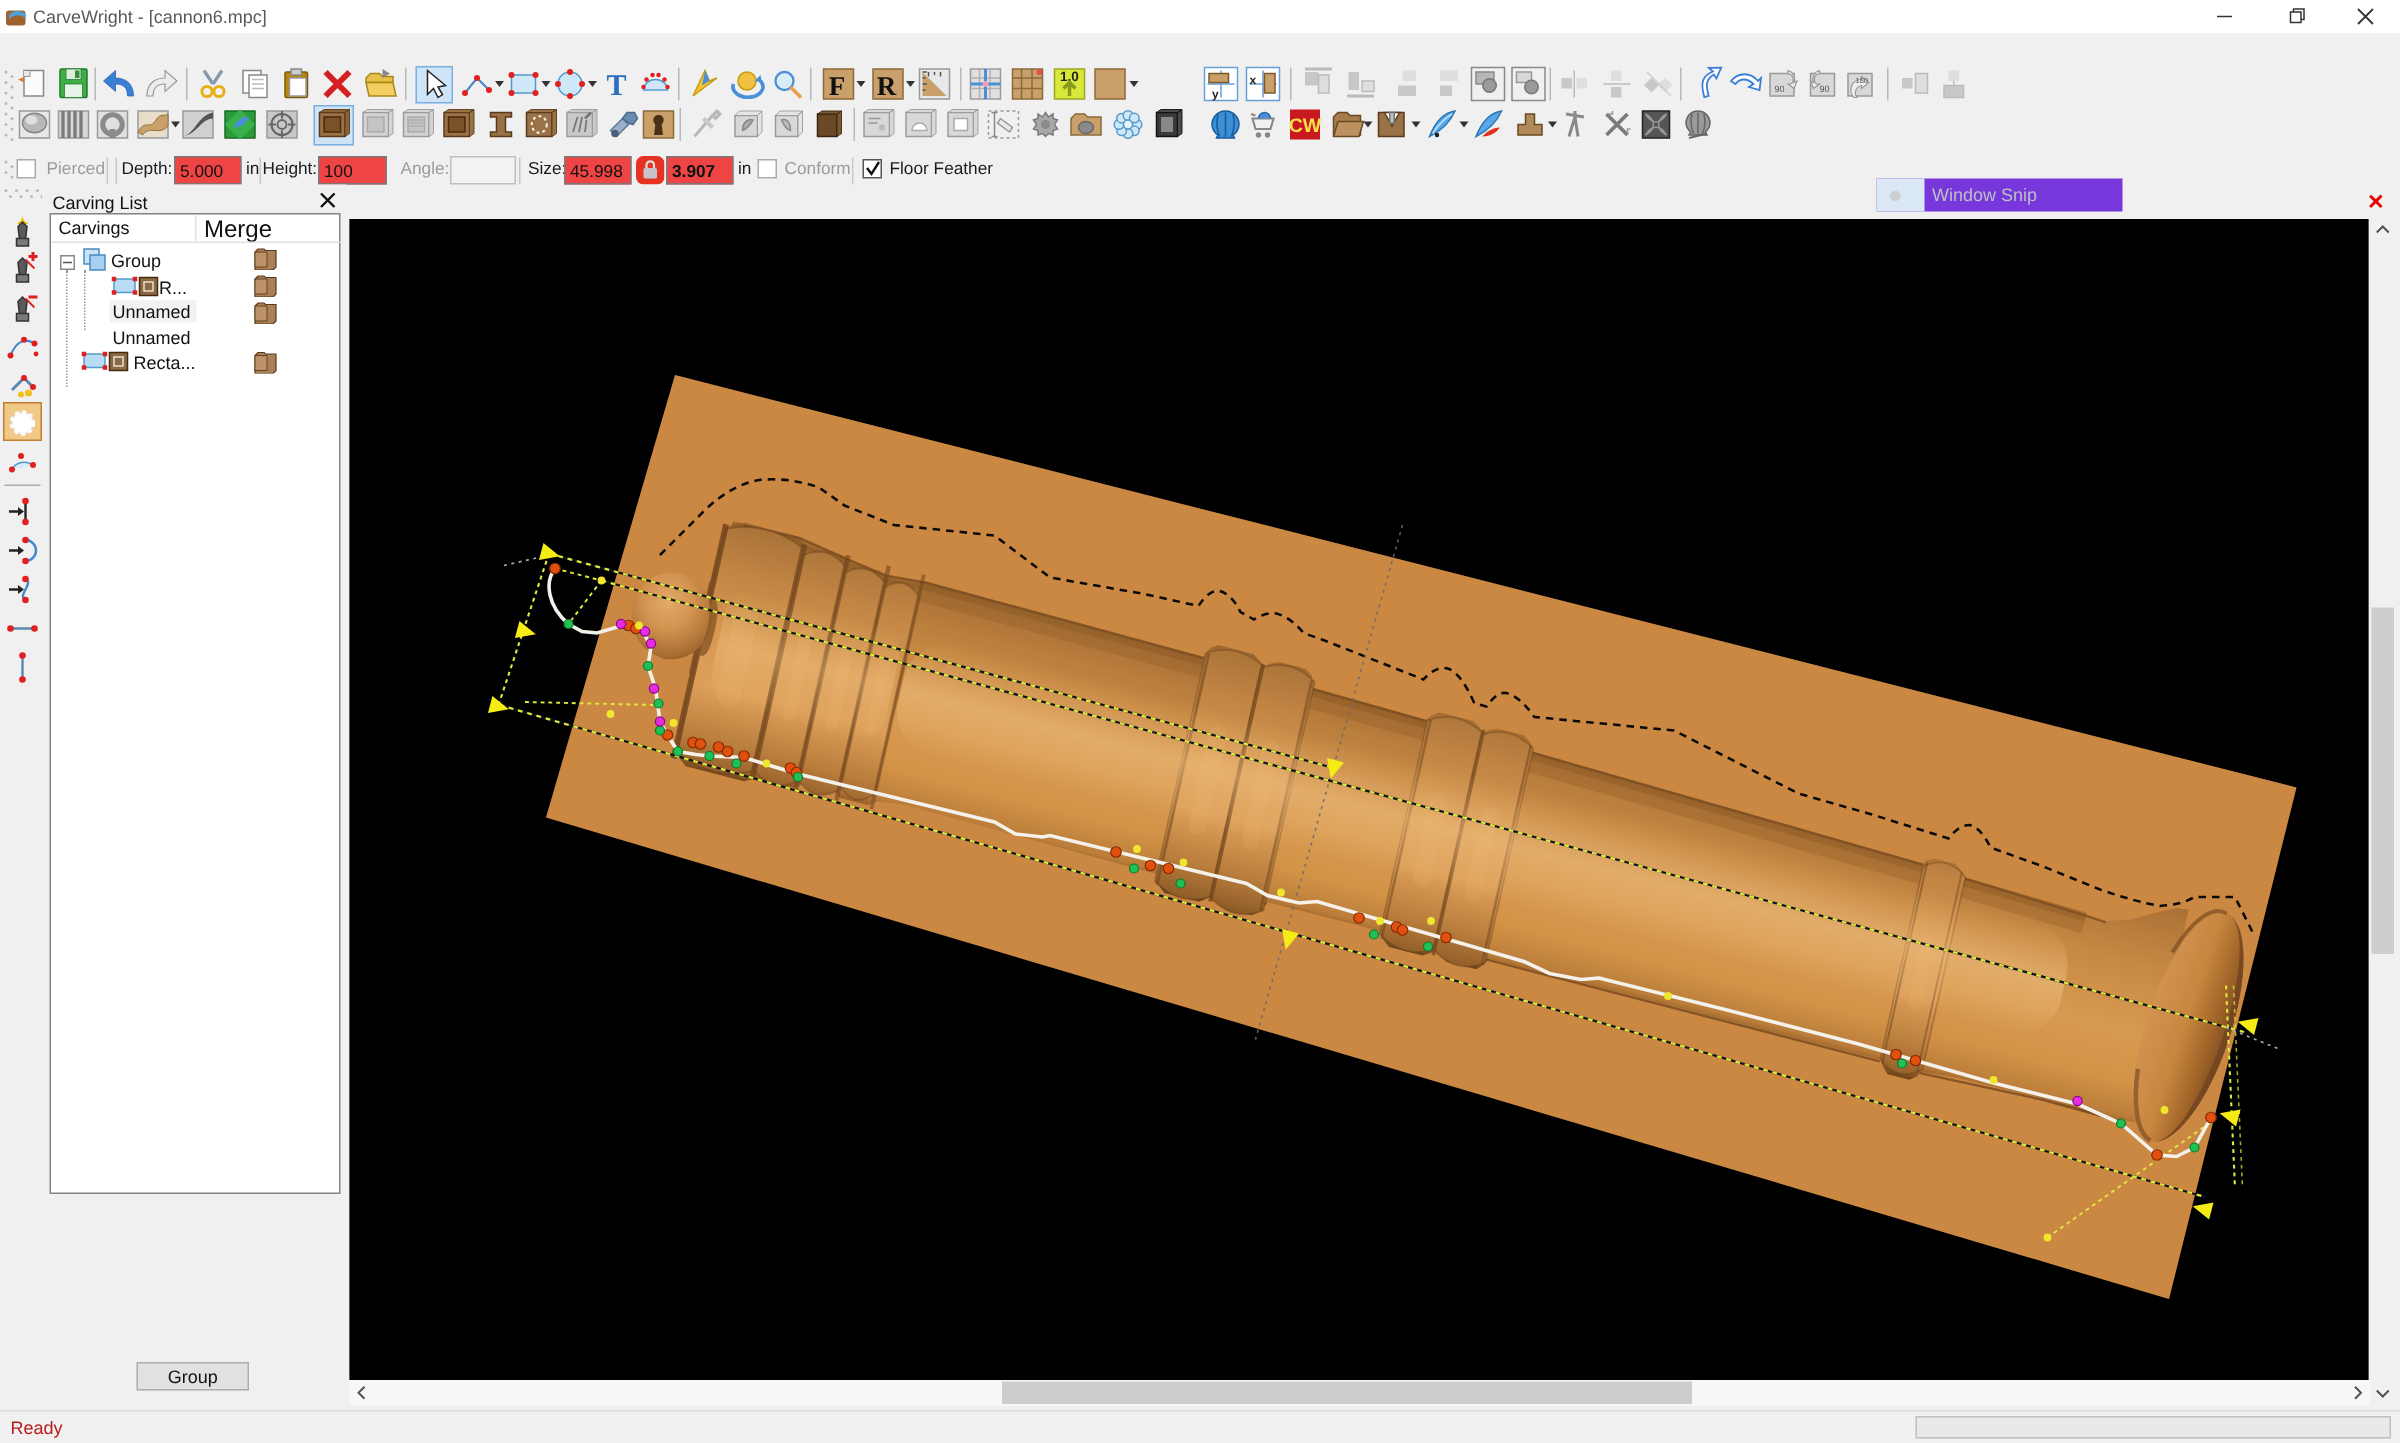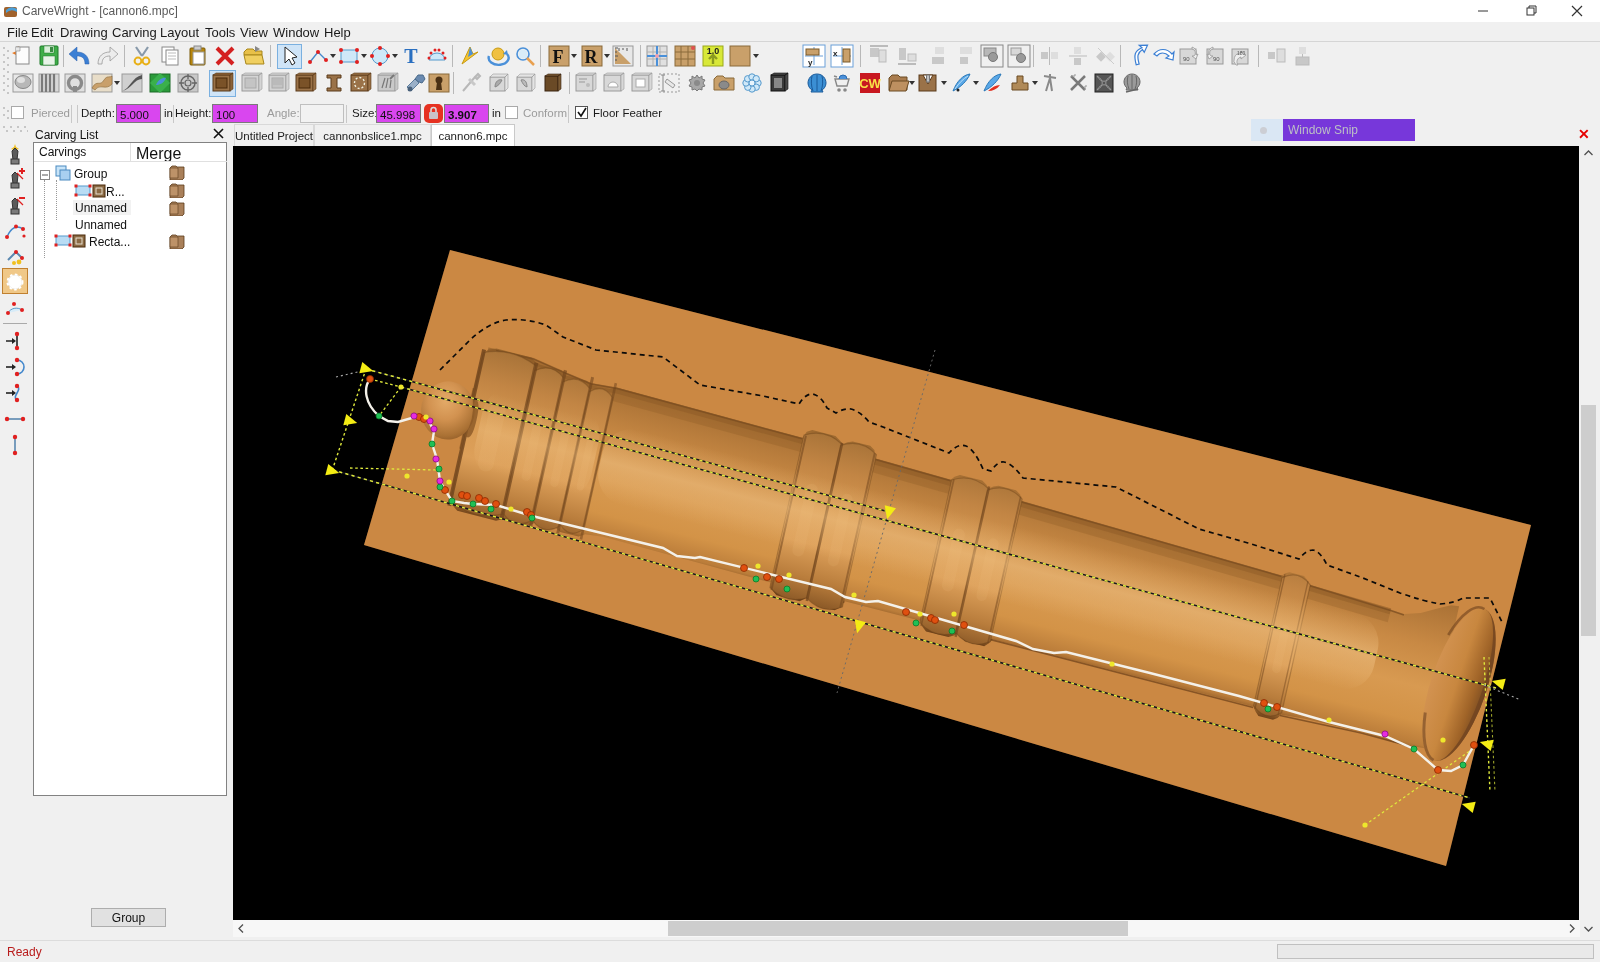--- a/index.html
+++ b/index.html
@@ -14,21 +14,21 @@
 #menu span { position:absolute; top:3px; font-size:13px; color:#1a1a1a; }
 
 #tb { position:absolute; left:0; top:42px; width:1600px; height:57px; background:#f0f0f0; }
 .ic { position:absolute; width:24px; height:24px; }
 .sep { position:absolute; width:1px; background:#b8b8b8; height:22px; }
 .dd { position:absolute; width:0; height:0; border-left:3px solid transparent; border-right:3px solid transparent; border-top:4px solid #333; }
 
 #props { position:absolute; left:0; top:102px; width:1600px; height:24px; background:#f0f0f0; font-size:11.5px; }
 #props .lb { position:absolute; top:5px; color:#1a1a1a; }
 #props .lbg { position:absolute; top:5px; color:#9b9b9b; }
-#props .inp { position:absolute; top:2px; height:19px; background:#d946ef; border:1px solid #7a7a7a; font-size:11.5px; padding:2px 3px 0 3px; color:#111; font-family:"Liberation Sans", sans-serif; }
+#props .inp { position:absolute; top:2px; height:19px; background:#ef4444; border:1px solid #7a7a7a; font-size:11.5px; padding:2px 3px 0 3px; color:#111; font-family:"Liberation Sans", sans-serif; }
 #props .cb { position:absolute; top:4px; width:13px; height:13px; background:#fff; border:1px solid #a9a9a9; }
 
 #ltool { position:absolute; left:0; top:123px; width:31px; height:817px; background:#f0f0f0; }
 
 #clist { position:absolute; left:31px; top:123px; width:200px; height:817px; background:#f0f0f0; }
 #clist .hdr { position:absolute; left:4px; top:5px; font-size:12px; color:#111; }
 #clist .box { position:absolute; left:2px; top:19px; width:194px; height:654px; background:#fff; border:1px solid #828282; font-size:12px; }
 #grpbtn { position:absolute; left:91px; top:908px; width:75px; height:19px; background:#e1e1e1; border:1px solid #adadad; font-size:12px; text-align:center; padding-top:2px; color:#111; }
 
 #tabs { position:absolute; left:231px; top:123px; width:1348px; height:23px; background:#f0f0f0; }
@@ -59,31 +59,20 @@
     <svg class="btn" style="left:1460px" width="46" height="22">
         <line x1="18" y1="11" x2="28" y2="11" stroke="#333" stroke-width="1"></line>
       </svg>
     <svg class="btn" style="left:1507px" width="46" height="22">
         <rect x="20" y="8" width="7" height="7" fill="none" stroke="#333"></rect>
         <path d="M22 8 v-2 h7 v7 h-2" fill="none" stroke="#333"></path>
       </svg>
     <svg class="btn" style="left:1554px" width="46" height="22">
         <path d="M18 6 l10 10 M28 6 l-10 10" stroke="#333" stroke-width="1.2"></path>
       </svg>
-  </div>
-  <div id="menu">
-    <span style="left:7px">File</span>
-      <span style="left:31px">Edit</span>
-      <span style="left:60px">Drawing</span>
-      <span style="left:112px">Carving</span>
-      <span style="left:160px">Layout</span>
-      <span style="left:205px">Tools</span>
-      <span style="left:240px">View</span>
-      <span style="left:273px">Window</span>
-      <span style="left:324px">Help</span>
   </div>
   <div id="tb">
       <svg class="ic" style="left:2px;top:2px;height:52px" width="8" height="52">
         <circle cx="2" cy="4" r="1" fill="#b9b9b9"></circle>
         <circle cx="6" cy="7" r="1" fill="#b9b9b9"></circle>
         <circle cx="2" cy="11" r="1" fill="#b9b9b9"></circle>
         <circle cx="6" cy="14" r="1" fill="#b9b9b9"></circle>
         <circle cx="2" cy="18" r="1" fill="#b9b9b9"></circle>
         <circle cx="6" cy="21" r="1" fill="#b9b9b9"></circle>
         <circle cx="2" cy="25" r="1" fill="#b9b9b9"></circle>
@@ -700,25 +689,20 @@
           <rect x="22" y="5" width="6" height="6" fill="none" stroke="#e8e0d0"></rect>
         </svg>
         <div style="position:absolute;left:55px;top:92px;font-size:12px;color:#111">Recta...</div>
         <svg style="position:absolute;left:135px;top:91px" width="16" height="15" viewBox="0 0 16 15">
           <path d="M1 3 l2 -2 h4 l1 1 h7 v11 l-2 2 h-12 z" fill="#a9805a" stroke="#5a3a1a" stroke-width="0.8"></path>
           <path d="M1 3 h8 v10 h-8 z" fill="#bd9268" stroke="#5a3a1a" stroke-width="0.6"></path>
         </svg>
       </div>
   </div>
   <div id="grpbtn">Group</div>
-  <div id="tabs">
-    <div class="tab" style="left:3px;width:80px">Untitled Project</div>
-    <div class="tab" style="left:83px;width:117px">cannonbslice1.mpc</div>
-    <div class="tab" style="left:200px;width:84px;background:#fff;border-color:#c9c9c9">cannon6.mpc</div>
-  </div>
   <div id="canvas"><svg id="scene" width="1346" height="774" viewBox="0 0 1346 774">
 <rect width="1346" height="774" fill="#000"></rect>
 <defs>
 <linearGradient id="barrel" x1="0" y1="82" x2="0" y2="252" gradientUnits="userSpaceOnUse">
  <stop offset="0" stop-color="#9a672e"></stop>
  <stop offset="0.1" stop-color="#ac7336"></stop>
  <stop offset="0.35" stop-color="#c88944"></stop>
  <stop offset="0.6" stop-color="#d89a51"></stop>
  <stop offset="0.8" stop-color="#d39347"></stop>
  <stop offset="0.93" stop-color="#bb7d3a"></stop>

